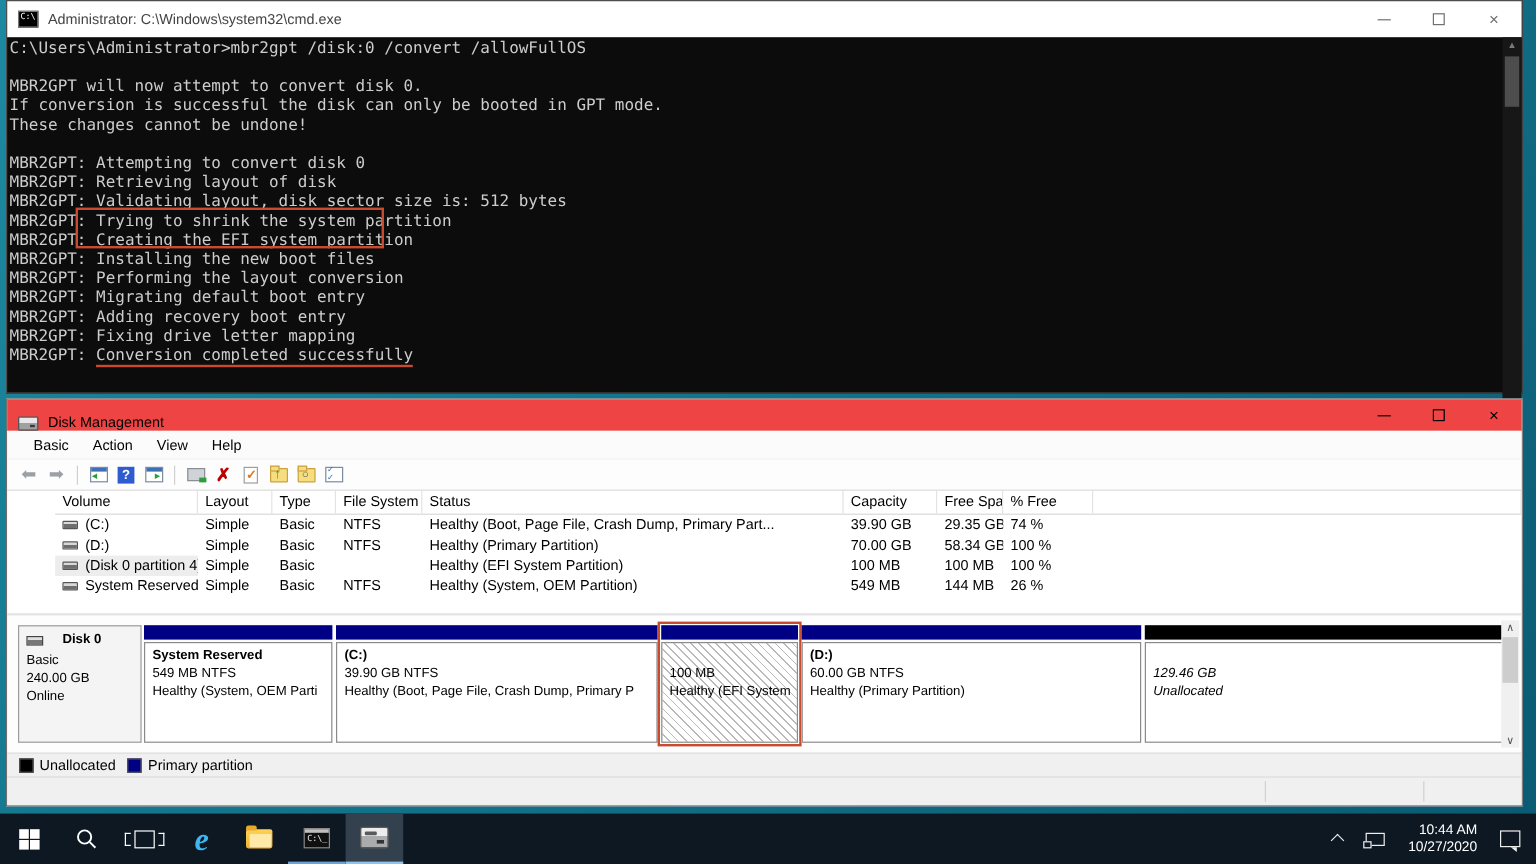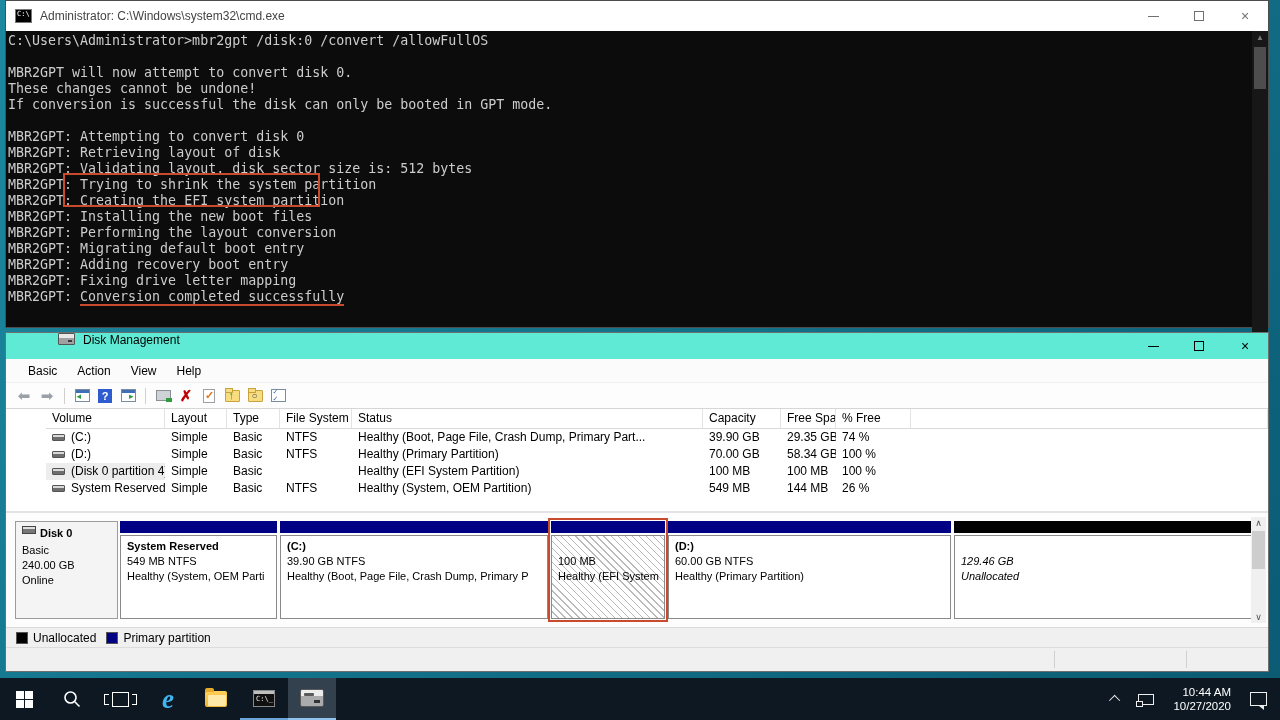--- a/index.html
+++ b/index.html
@@ -30,21 +30,21 @@
     height:34px; border:2px solid #c84b2d; pointer-events:none; }
   .red-underline { border-bottom:2px solid #c84b2d; }
   .cmd-scrollbar { position:absolute; right:0; top:0; width:16px; height:100%;
     background:#171717; display:flex; flex-direction:column; justify-content:space-between; align-items:center; }
   .cmd-scrollbar .arr { color:#7a7a7a; font-size:8px; line-height:14px; }
   .cmd-scroll-thumb { position:absolute; left:2px; right:2px; top:16px; height:42px; background:#4d4d4d; }
 
   
   .dm-window { position:absolute; left:5px; top:332px; width:1264px; height:340px;
     background:#f0f0f0; border:1px solid #6f6f6f; display:flex; flex-direction:column; }
-  .dm-titlebar { height:26px; background:#5eead4; display:flex; align-items:flex-start; flex:none;padding-left:43px; }
+  .dm-titlebar { height:26px; background:#ef4444; display:flex; align-items:flex-end; flex:none; }
   .drive-icon { width:17px; height:12px; flex:none; margin:0 8px 0 9px;
     background:linear-gradient(#e8e8e8 0 45%, #9fa0a2 45% 100%); border:1px solid #555; border-radius:1px; position:relative; }
   .drive-icon::after { content:""; position:absolute; right:2px; bottom:2px; width:4px; height:2px; background:#3a3a3a; }
   .dm-title { flex:1; font-size:12px; color:#000; }
   .dm-titlebar .winbtn { height:26px; color:#000; }
   .dm-menubar { height:24px; background:#fbfbfb; display:flex; align-items:center; padding-left:12px; gap:0; flex:none; border-bottom:1px solid #f0f0f0;}
   .menu-item { padding:3px 10px; font-size:12px; }
   .dm-toolbar { height:26px; background:#fdfdfd; border-bottom:1px solid #d6d6d6; display:flex; align-items:center; padding-left:8px; gap:3px; flex:none; }
   .tb-sep { width:1px; height:16px; background:#d0d0d0; margin:0 4px; }
   .tb-btn { width:20px; height:19px; display:flex; align-items:center; justify-content:center; position:relative; }
@@ -74,21 +74,21 @@
   .vol-head .cell { border-right:1px solid #e3e3e3; padding:2px 4px 3px 6px; height:19px; white-space:nowrap; overflow:hidden; }
   .vol-row .cell { padding:1px 4px 2px 6px; height:17px; white-space:nowrap; overflow:hidden; display:flex; align-items:center; }
   .vol-drive-icon { width:13px; height:7px; flex:none; margin-right:6px;
     background:linear-gradient(#d9d9d9 0 40%, #6e6e6e 40% 100%); border:1px solid #555; border-radius:1px; }
   .cell.hl { background:#ededed; }
 
   
   .graph-pane { flex:1; background:#fdfdfd; position:relative; overflow:hidden; }
   .disk-row { position:absolute; left:9px; top:8px; height:98px; display:flex; }
   .disk-label { width:103px; flex:none; background:#f4f4f4; border:1px solid #9b9b9b; padding:4px 6px; margin-right:2px; }
-  .disk-label .disk-title { display:flex; gap:4px; font-weight:bold; margin-bottom:2px; }
+  .disk-label .disk-title { display:flex; align-items:center; gap:16px; font-weight:bold; margin-bottom:2px; }
   .disk-label .mini-drive { width:14px; height:8px; background:linear-gradient(#e0e0e0 0 40%, #777 40% 100%); border:1px solid #444; }
   .disk-label div { font-size:11px; line-height:15px; }
   .part { display:flex; flex-direction:column; margin-right:3px; position:relative; }
   .part-bar { height:12px; margin-bottom:2px; flex:none; }
   .part-bar.primary { background:#000084; }
   .part-bar.unalloc { background:#000000; }
   .part-body { flex:1; background:#fff; border:1px solid #8a8a8a; padding:3px 6px; overflow:hidden; }
   .part-body.hatch { background:repeating-linear-gradient(45deg,#ffffff 0 4px,#b9b9b9 4px 5px); }
   .part-body div { font-size:11px; line-height:15px; white-space:nowrap; }
   .part-body .pt { font-weight:bold; }
@@ -156,22 +156,22 @@
         <div class="winbtn">
             <span class="glyph-close">×</span>
           </div>
       </div>
     </div>
     <div class="cmd-body">
       <div class="cmd-text" id="cmd-lines">
           <div class="cmd-line"><span>C:\Users\Administrator&gt;mbr2gpt /disk:0 /convert /allowFullOS</span></div>
           <div class="cmd-line">&nbsp;</div>
           <div class="cmd-line"><span>MBR2GPT will now attempt to convert disk 0.</span></div>
+          <div class="cmd-line"><span>If conversion is successful the disk can only be booted in GPT mode.</span></div>
           <div class="cmd-line"><span>These changes cannot be undone!</span></div>
-          <div class="cmd-line"><span>If conversion is successful the disk can only be booted in GPT mode.</span></div>
           <div class="cmd-line">&nbsp;</div>
           <div class="cmd-line"><span>MBR2GPT: </span><span>Attempting to convert disk 0</span></div>
           <div class="cmd-line"><span>MBR2GPT: </span><span>Retrieving layout of disk</span></div>
           <div class="cmd-line"><span>MBR2GPT: </span><span>Validating layout, disk sector size is: 512 bytes</span></div>
           <div class="cmd-line"><span>MBR2GPT: </span><span>Trying to shrink the system partition</span></div>
           <div class="cmd-line"><span>MBR2GPT: </span><span>Creating the EFI system partition</span></div>
           <div class="cmd-line"><span>MBR2GPT: </span><span>Installing the new boot files</span></div>
           <div class="cmd-line"><span>MBR2GPT: </span><span>Performing the layout conversion</span></div>
           <div class="cmd-line"><span>MBR2GPT: </span><span>Migrating default boot entry</span></div>
           <div class="cmd-line"><span>MBR2GPT: </span><span>Adding recovery boot entry</span></div>

